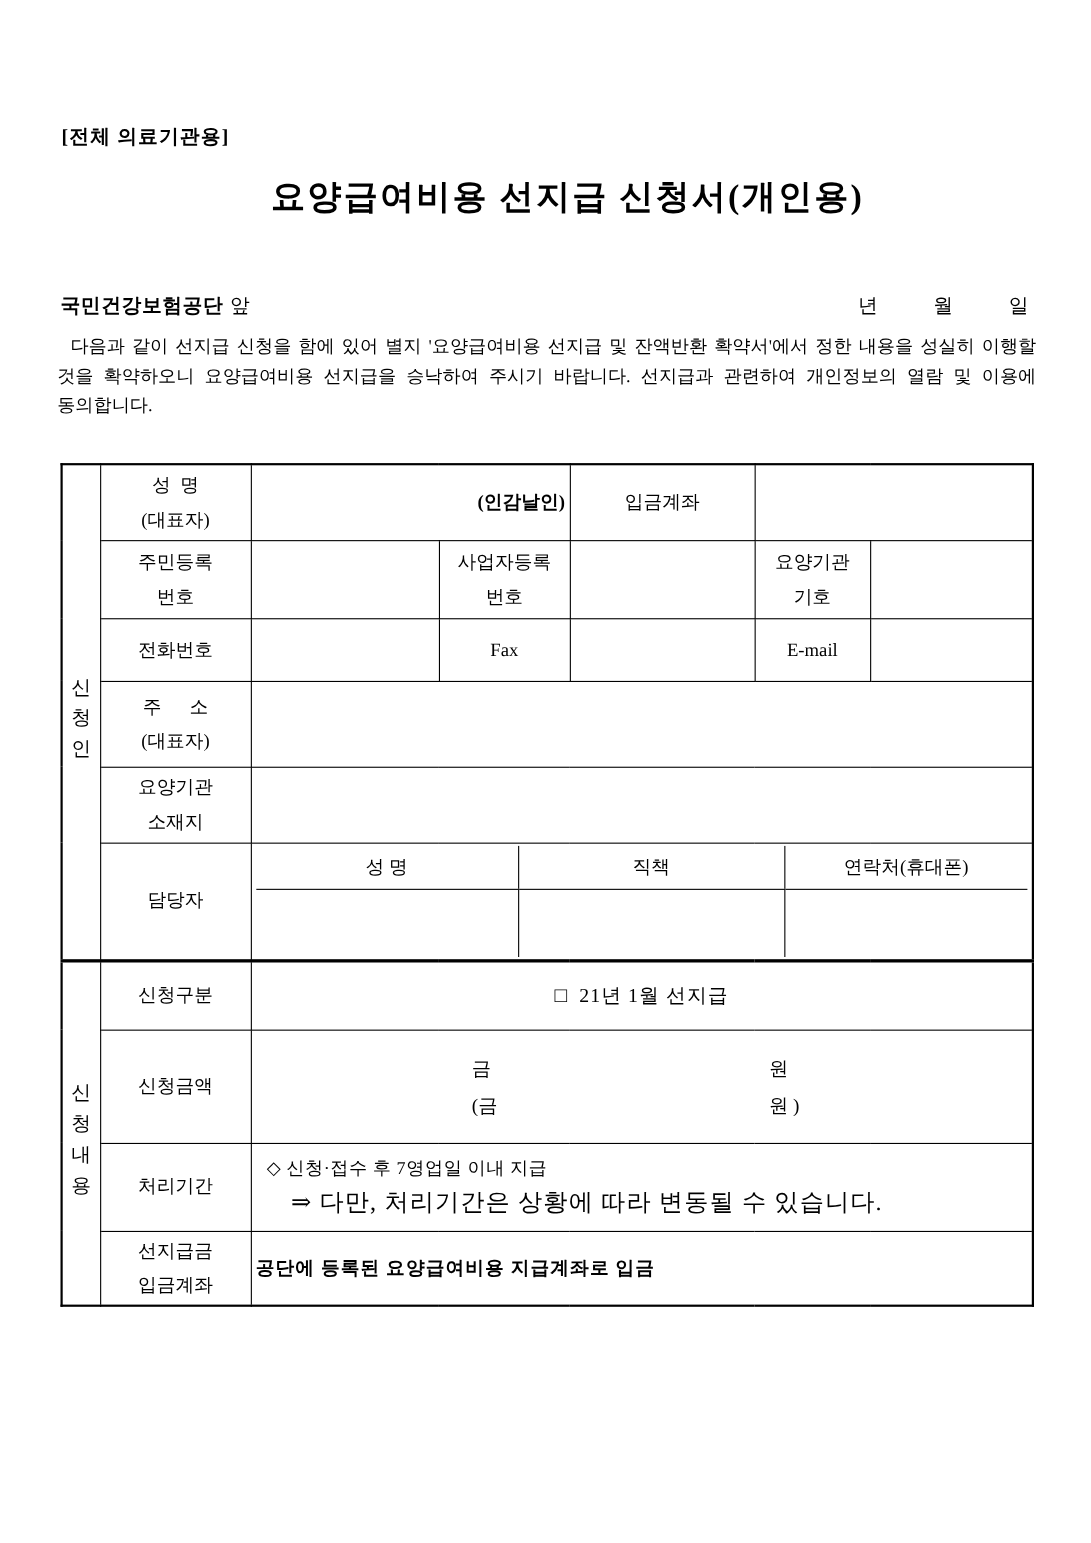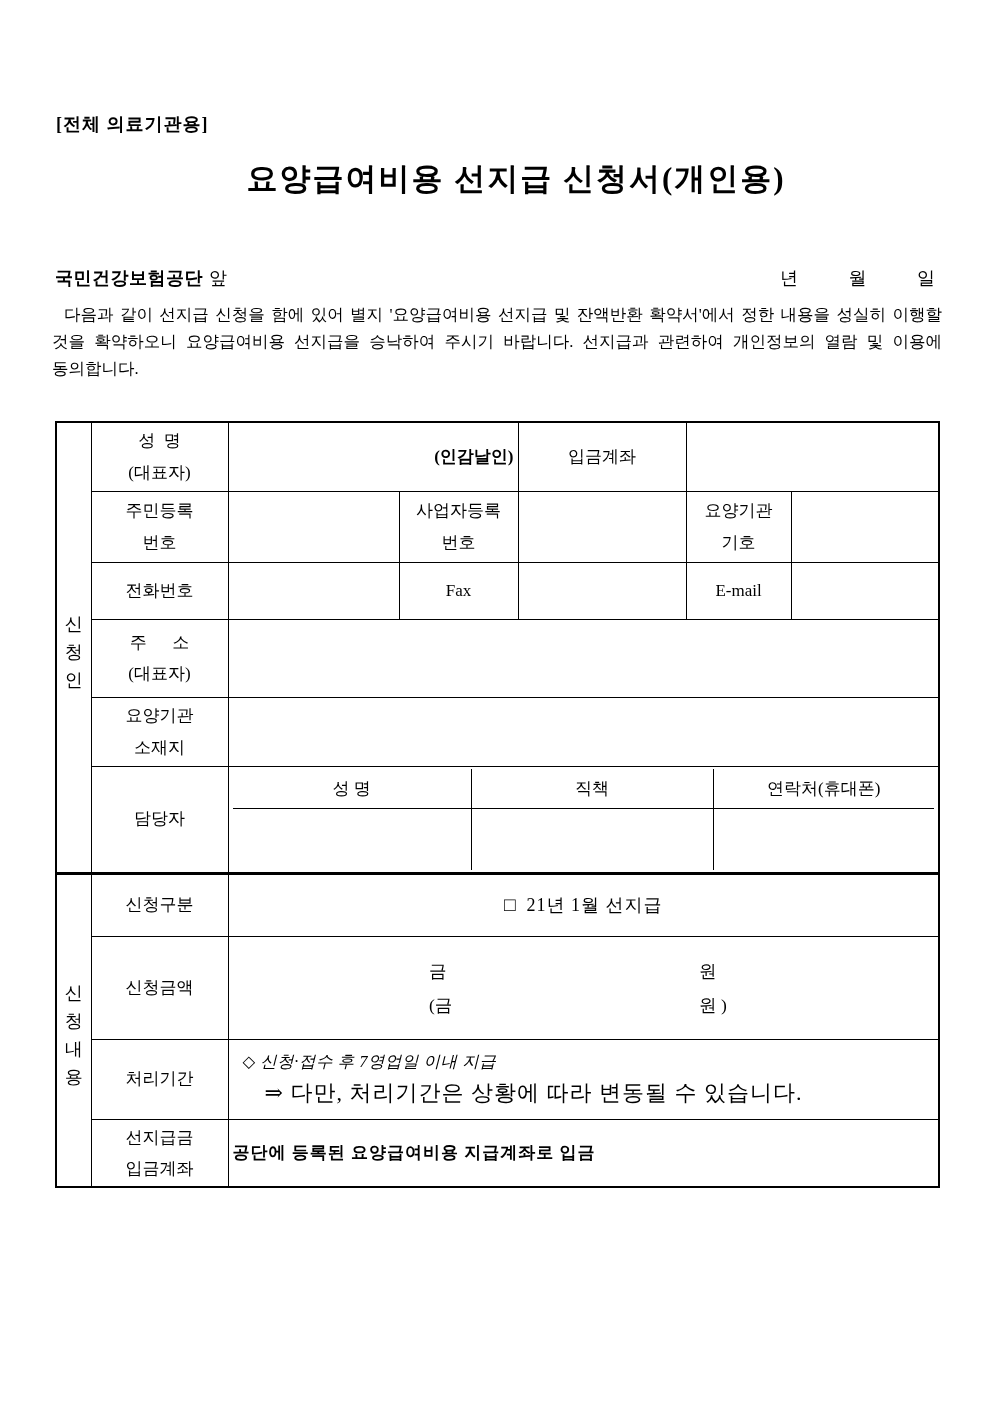--- a/index.html
+++ b/index.html
@@ -111,21 +111,21 @@
   .category-text { font-size: 18px; letter-spacing: 1px; }
   .checkbox-glyph { font-size: 19px; margin-right: 10px; }
 
   td.amount-cell { padding: 0; }
   .amt-wrap { display: flex; flex-direction: column; justify-content: center; height: 98px; }
   .amt-line { position: relative; height: 34px; line-height: 34px; font-size: 17.5px; }
   .amt-a { position: absolute; left: 28%; }
   .amt-b { position: absolute; left: 66.5%; }
 
   td.period-cell { padding: 4px 0 6px 0; }
-  .period-line1 { font-size: 16.5px; padding-left: 10px; letter-spacing: 0.5px; font-style: italic; }
+  .period-line1 { font-size: 16.5px; padding-left: 10px; letter-spacing: 0.5px; }
   .period-line2 {
     font-size: 22px;
     font-weight: normal;
     padding-left: 32px;
     margin-top: 5px;
     letter-spacing: 1px;
   }
 
   td.account-cell {
     text-align: left;

